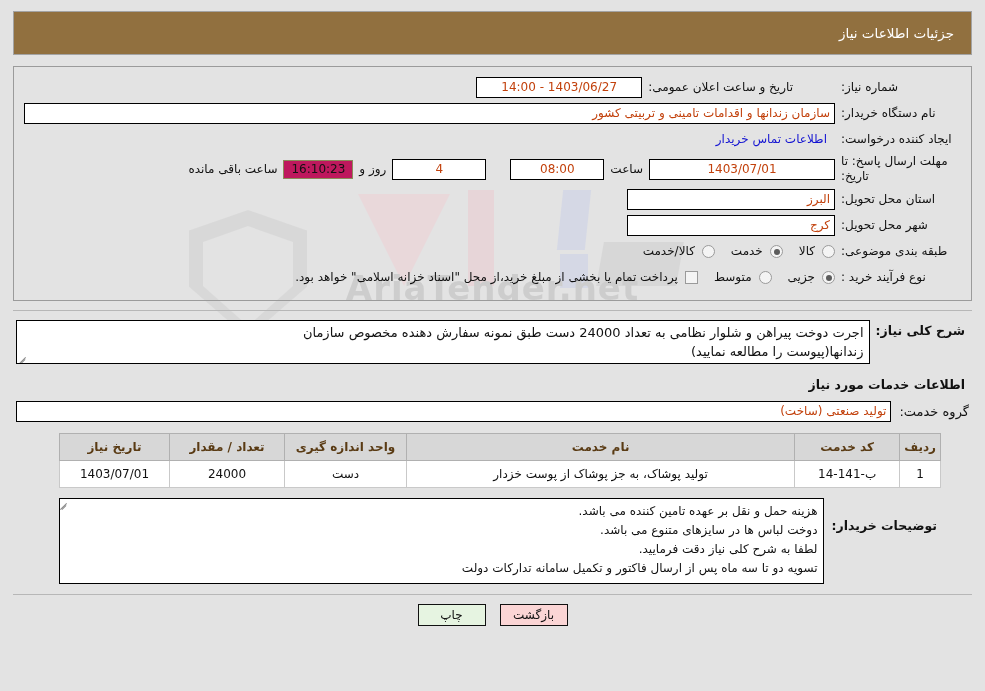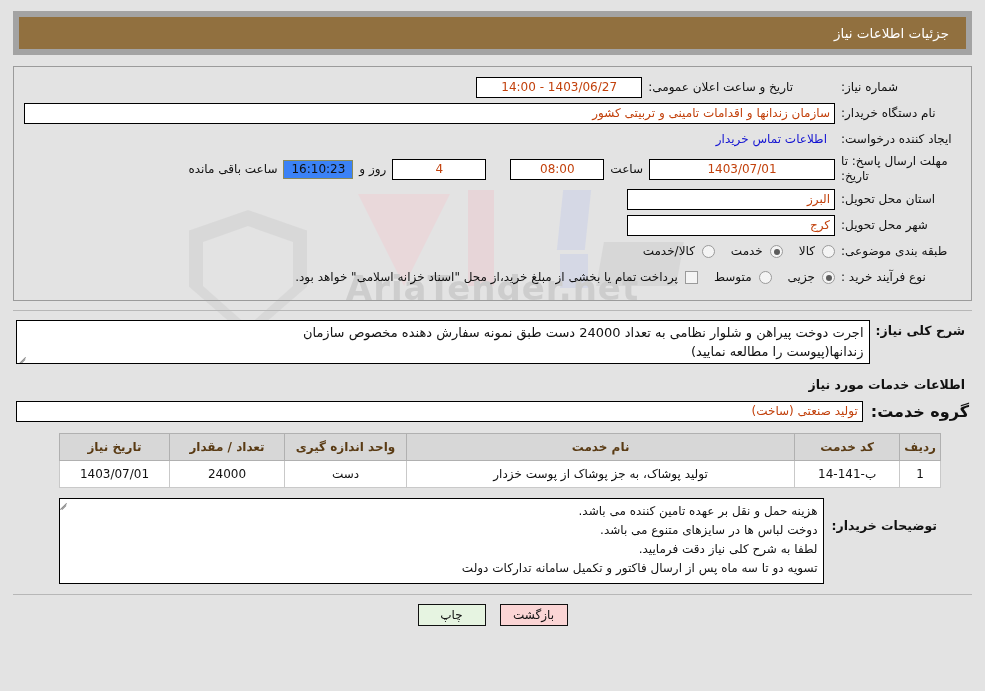--- a/index.html
+++ b/index.html
@@ -89,21 +89,21 @@
     transform: skewX(-10deg);
   }
 
   
   .header {
     position: relative;
     z-index: 2;
     margin: 11px 13px 0 13px;
     height: 44px;
     background: #91703f;
-    border: 6px solid #a3a3a3;
+    border: 1px solid #a3a3a3;
     display: flex;
     align-items: center;
     justify-content: flex-start;
     padding: 0 17px;
   }
   .header-title {
     color: #ffffff;
     font-size: 13.5px;
   }
 
@@ -157,21 +157,21 @@
   .w-days    { width: 94px; }
   .w-prov    { width: 208px; }
   .mini-lbl {
     font-size: 12px;
     padding: 0 6px;
     white-space: nowrap;
     flex: 0 0 auto;
   }
   .clock {
     border: 1px solid #8b8b5a;
-    background: #3b82f6;
+    background: #be185d;
     height: 19px;
     line-height: 17px;
     padding: 0 7px;
     font-size: 12px;
     direction: ltr;
     color: #111;
     flex: 0 0 auto;
   }
   .link {
     color: #1414d2;
@@ -261,22 +261,22 @@
   .h-sub {
     font-size: 12.5px;
     font-weight: bold;
     margin: 13px 3px 9px 0;
     text-align: right;
     padding-right: 4px;
   }
 
   .svc-row { display: flex; align-items: center; padding: 0 3px; margin-bottom: 11px; }
   .svc-lbl {
-    font-size: 16px;
-    font-weight: bold;
+    font-size: 13px;
+    font-weight: normal;
     white-space: nowrap;
     padding-left: 8px;
     flex: 0 0 auto;
   }
 
   
   .tbl-wrap { padding: 0 31px 0 46px; }
   table.grid {
     width: 100%;
     border-collapse: collapse;

